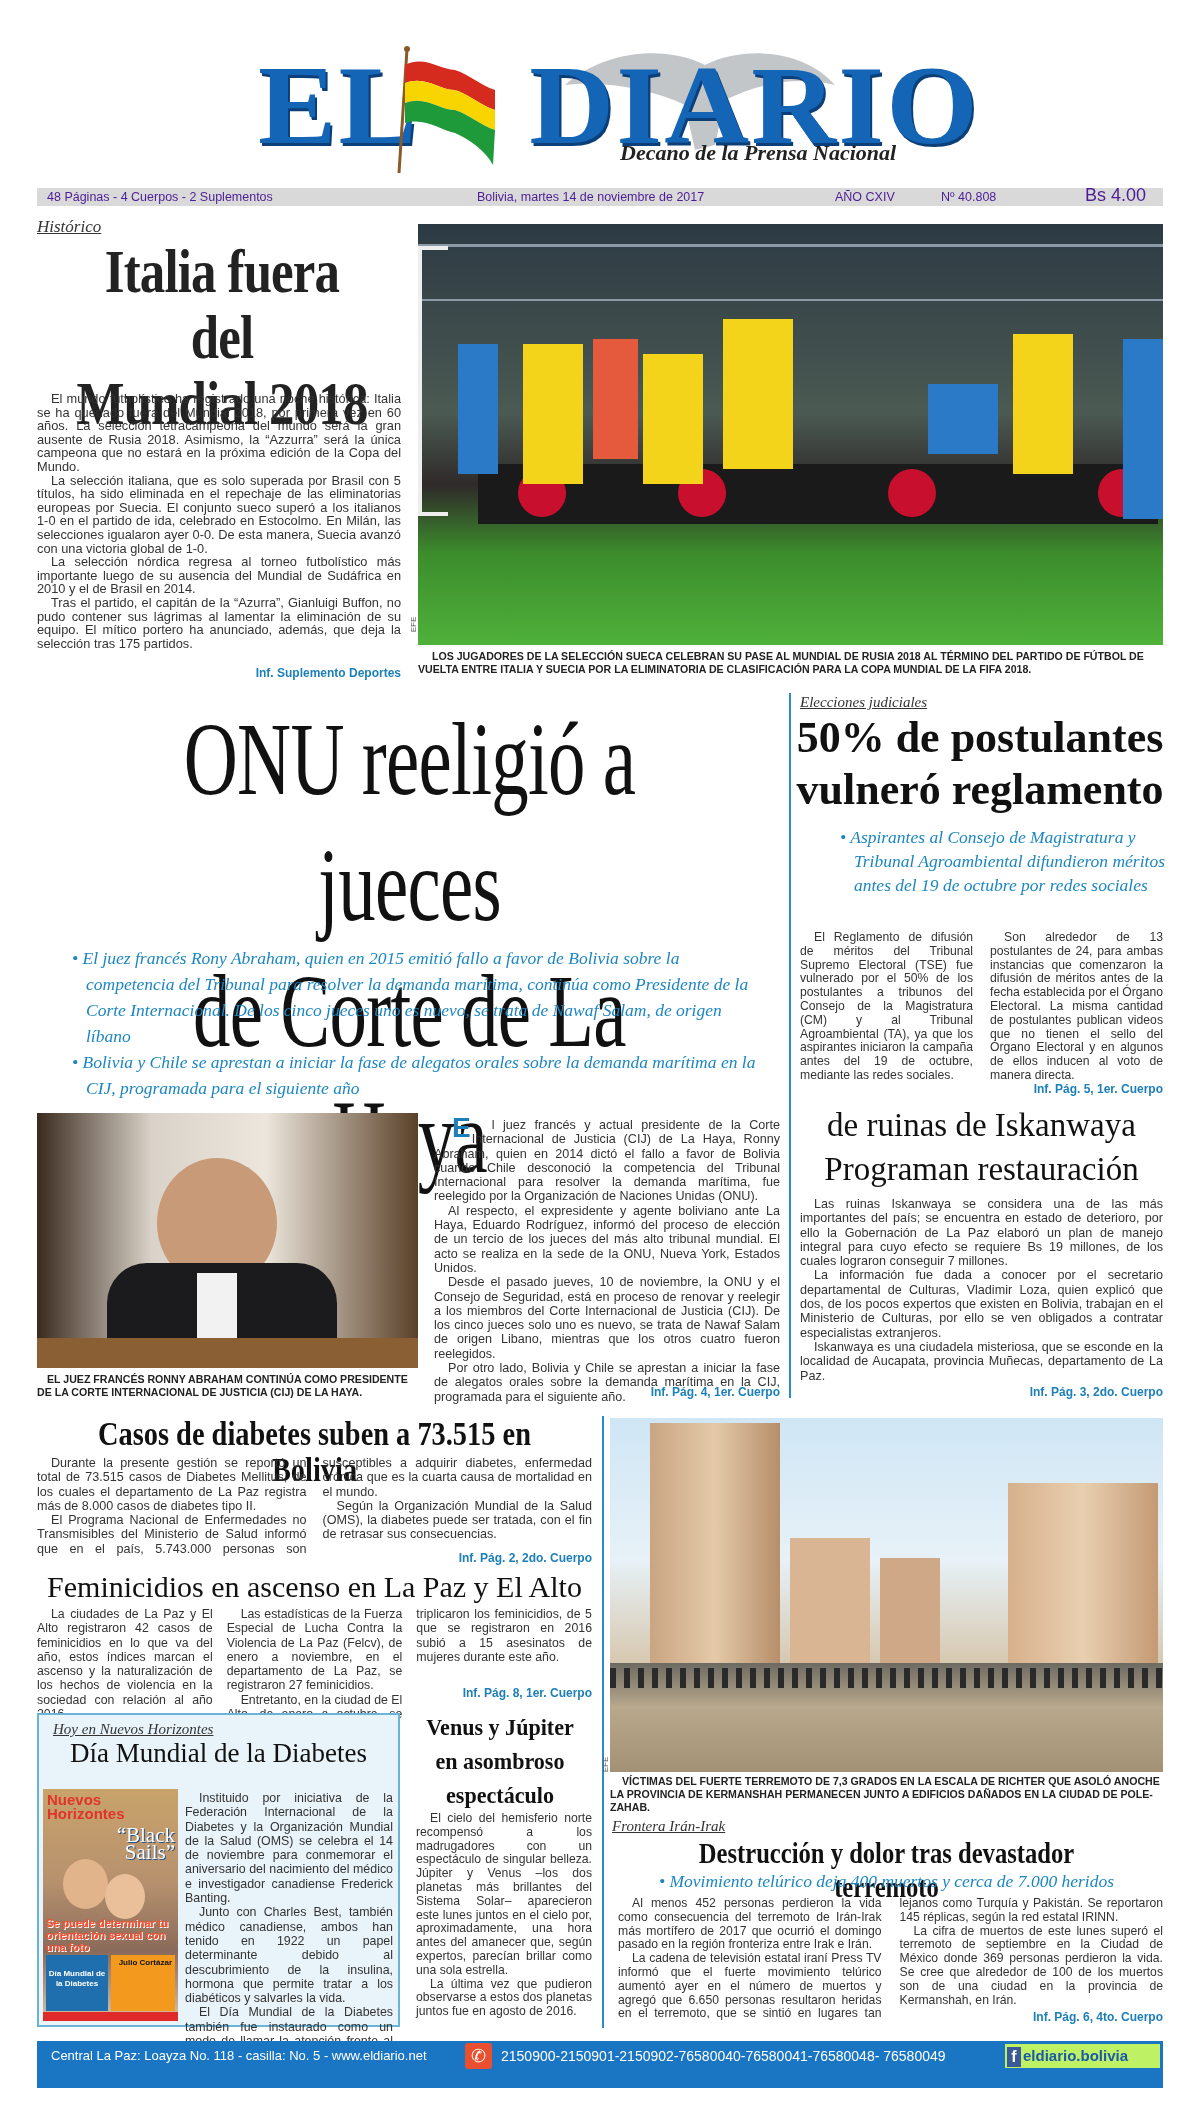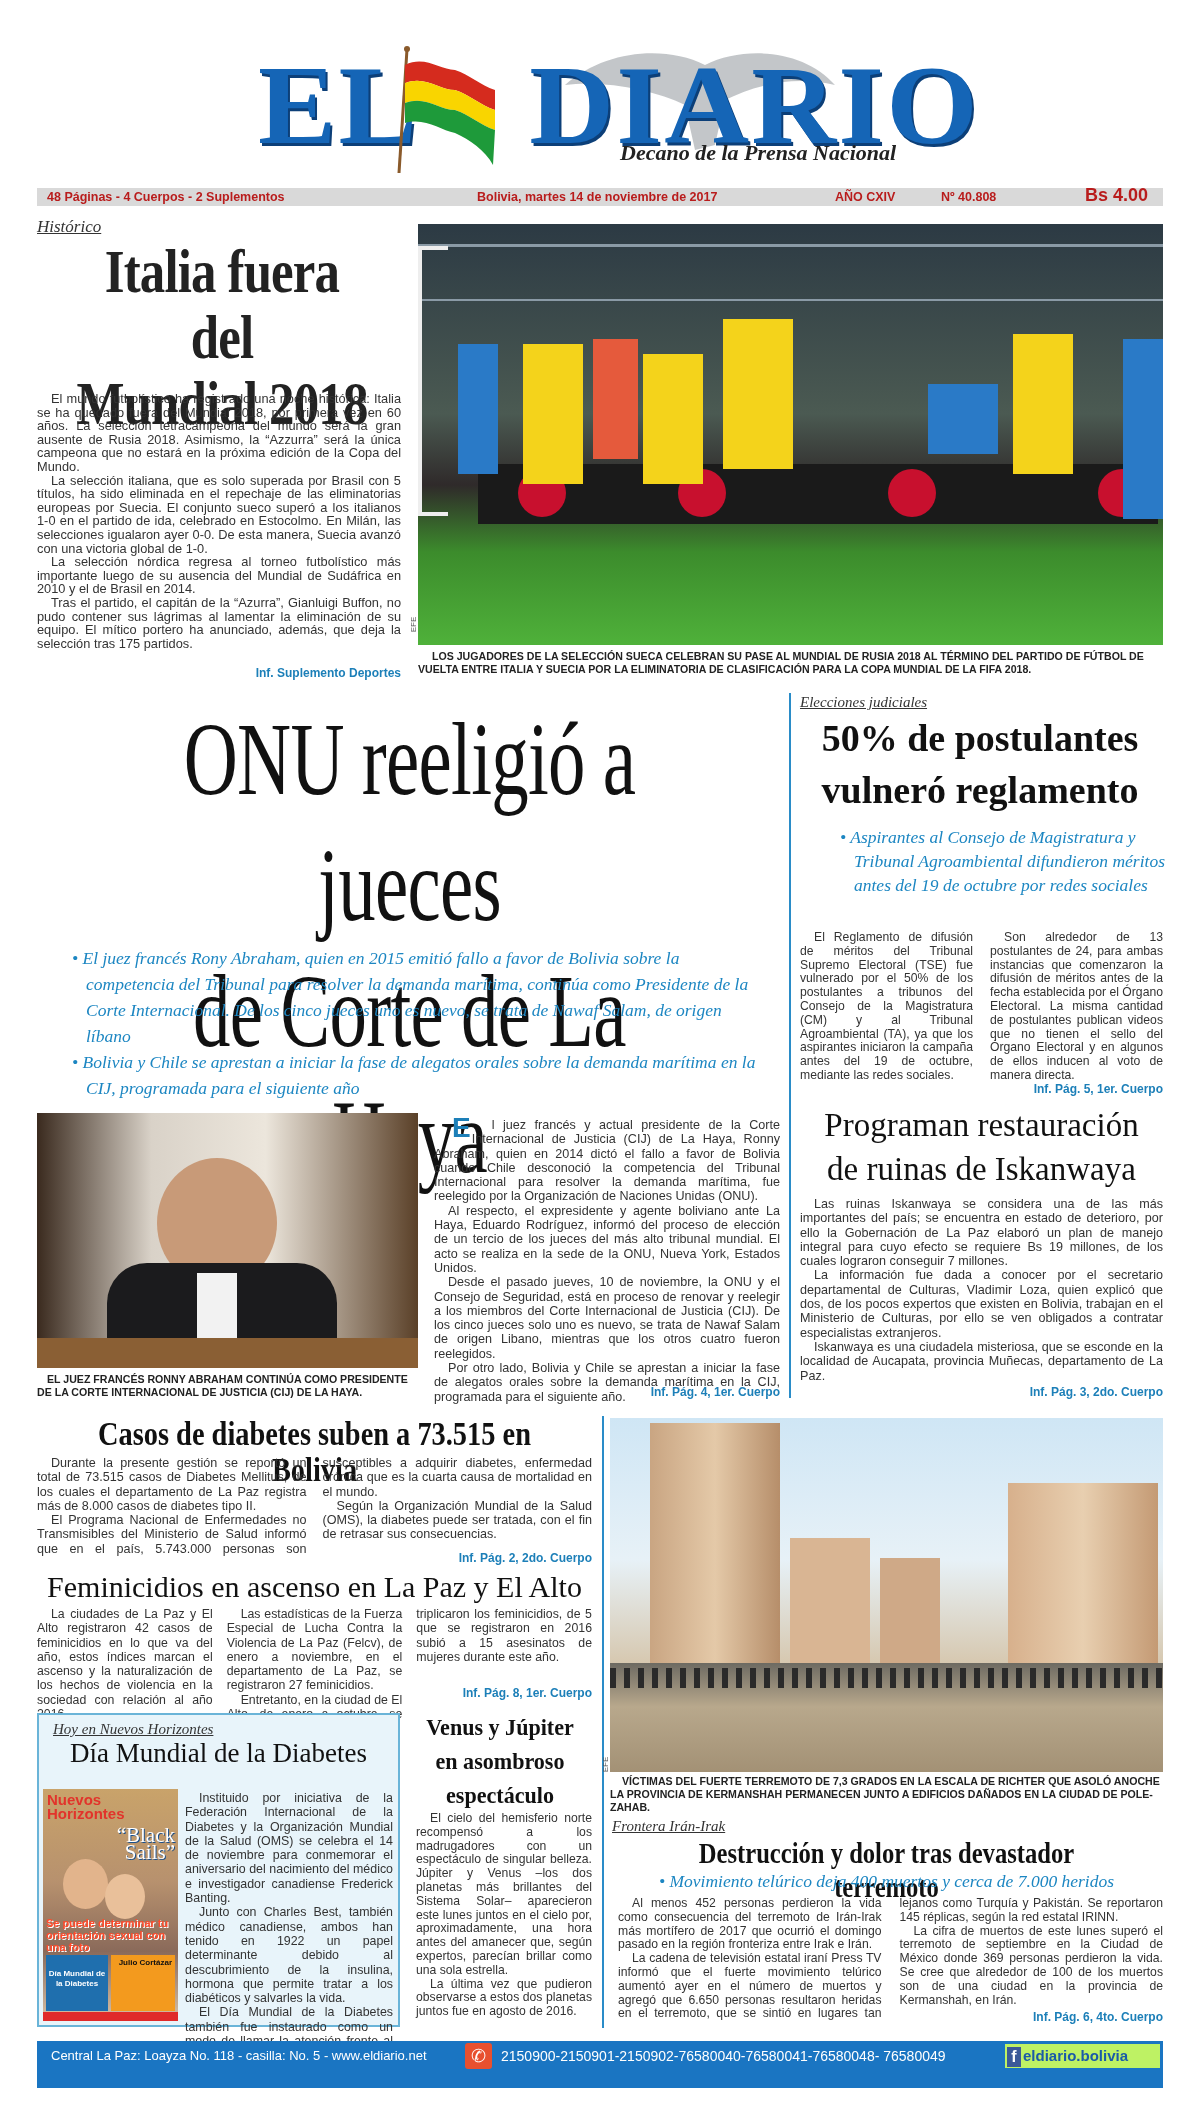--- a/index.html
+++ b/index.html
@@ -12,21 +12,21 @@
   .body-text p { text-indent: 14px; }
   .inf { color: #1c7fb8; font-weight: bold; font-size: 12px; text-align: right; }
   .caption { font-weight: bold; font-size: 10.6px; line-height: 13px; color: #222; text-transform: uppercase; }
   .deck { font-family: "Liberation Serif", serif; font-style: italic; color: #1c86c2; }
   .vrule { position: absolute; width: 2px; background: #2a8cc8; }
   .photo { position: absolute; overflow: hidden; }
   
   #logo-text { position: absolute; left: 258px; top: 50px; width: 700px; height: 110px; font-family: "Liberation Serif", serif; font-weight: bold; font-size: 112px; letter-spacing: 2px; color: #1565b6; text-shadow: 2px 3px 0 #0c3f78; line-height: 110px; white-space: nowrap; transform: scaleX(1.05); transform-origin: left top; }
   #logo-eagle { position: absolute; left: 545px; top: 45px; width: 300px; height: 110px; }
   #tagline { position: absolute; left: 620px; top: 140px; font-family: "Liberation Serif", serif; font-style: italic; font-weight: bold; font-size: 22px; color: #222; }
-  #info-bar { position: absolute; left: 37px; top: 188px; width: 1126px; height: 18px; background: #d9d9d9; font-size: 12.5px; font-weight: bold; color: #b91c1c; }
+  #info-bar { position: absolute; left: 37px; top: 188px; width: 1126px; height: 18px; background: #d9d9d9; font-size: 12.5px; font-weight: normal; color: #4c1d95; }
   #info-bar span { position: absolute; top: 2px; white-space: nowrap; }
   
   #footer { position: absolute; left: 37px; top: 2041px; width: 1126px; height: 47px; background: #1a75c2; color: #fff; font-size: 13px; }
   #footer span { position: absolute; top: 7px; white-space: nowrap; }
 </style>
 </head>
 <body>
 
 <div>
   <svg id="logo-eagle" viewBox="0 0 300 110">
@@ -113,36 +113,36 @@
     <p>Desde el pasado jueves, 10 de noviembre, la ONU y el Consejo de Seguridad, está en proceso de renovar y reelegir a los miembros del Corte Internacional de Justicia (CIJ). De los cinco jueces solo uno es nuevo, se trata de Nawaf Salam de origen Libano, mientras que los otros cuatro fueron reelegidos.</p>
     <p>Por otro lado, Bolivia y Chile se aprestan a iniciar la fase de alegatos orales sobre la demanda marítima en la CIJ, programada para el siguiente año.</p>
   </div>
   <div class="abs inf" style="left:434px; top:1385px; width:346px;">Inf. Pág. 4, 1er. Cuerpo</div>
 </div>
 
 <div class="vrule" style="left:789px; top:693px; height:705px;"></div>
 
 <div>
   <div class="abs kicker" style="left:800px; top:694px; font-size:15px;">Elecciones judiciales</div>
-  <div class="abs serif" style="left:795px; top:712px; width:370px; text-align:center; font-size:38px; line-height:52px; font-weight:bold; color:#111;">
+  <div class="abs serif" style="left:795px; top:712px; width:370px; text-align:center; font-size:44px; line-height:52px; font-weight:bold; color:#111;">
     <div>50% de postulantes</div>
     <div>vulneró reglamento</div>
   </div>
   <div class="abs deck" style="left:840px; top:825px; width:325px; font-size:17.5px; line-height:24px; padding-left:14px; text-indent:-14px;">• <span>Aspirantes al Consejo de Magistratura y Tribunal Agroambiental difundieron méritos antes del 19 de octubre por redes sociales</span></div>
   <div class="abs body-text" style="left:800px; top:931px; width:363px; column-count:2; column-gap:17px; font-size:12.2px; line-height:13.8px;">
     <p>El Reglamento de difusión de méritos del Tribunal Supremo Electoral (TSE) fue vulnerado por el 50% de los postulantes a tribunos del Consejo de la Magistratura (CM) y al Tribunal Agroambiental (TA), ya que los aspirantes iniciaron la campaña antes del 19 de octubre, mediante las redes sociales.</p>
     <p>Son alrededor de 13 postulantes de 24, para ambas instancias que comenzaron la difusión de méritos antes de la fecha establecida por el Órgano Electoral. La misma cantidad de postulantes publican videos que no tienen el sello del Órgano Electoral y en algunos de ellos inducen al voto de manera directa.</p>
   </div>
   <div class="abs inf" style="left:800px; top:1082px; width:363px;">Inf. Pág. 5, 1er. Cuerpo</div>
 </div>
 
 <div>
   <div class="abs serif" style="left:800px; top:1103px; width:363px; text-align:center; font-size:33px; line-height:44px; color:#111;">
+    <div>de ruinas de Iskanwaya</div>
     <div>Programan restauración</div>
-    <div>de ruinas de Iskanwaya</div>
   </div>
   <div class="abs body-text" style="left:800px; top:1197px; width:363px;">
     <p>Las ruinas Iskanwaya se considera una de las más importantes del país; se encuentra en estado de deterioro, por ello la Gobernación de La Paz elaboró un plan de manejo integral para cuyo efecto se requiere Bs 19 millones, de los cuales lograron conseguir 7 millones.</p>
     <p>La información fue dada a conocer por el secretario departamental de Culturas, Vladimir Loza, quien explicó que dos, de los pocos expertos que existen en Bolivia, trabajan en el Ministerio de Culturas, por ello se ven obligados a contratar especialistas extranjeros.</p>
     <p>Iskanwaya es una ciudadela misteriosa, que se esconde en la localidad de Aucapata, provincia Muñecas, departamento de La Paz.</p>
   </div>
   <div class="abs inf" style="left:800px; top:1385px; width:363px;">Inf. Pág. 3, 2do. Cuerpo</div>
 </div>
 
 <div>

